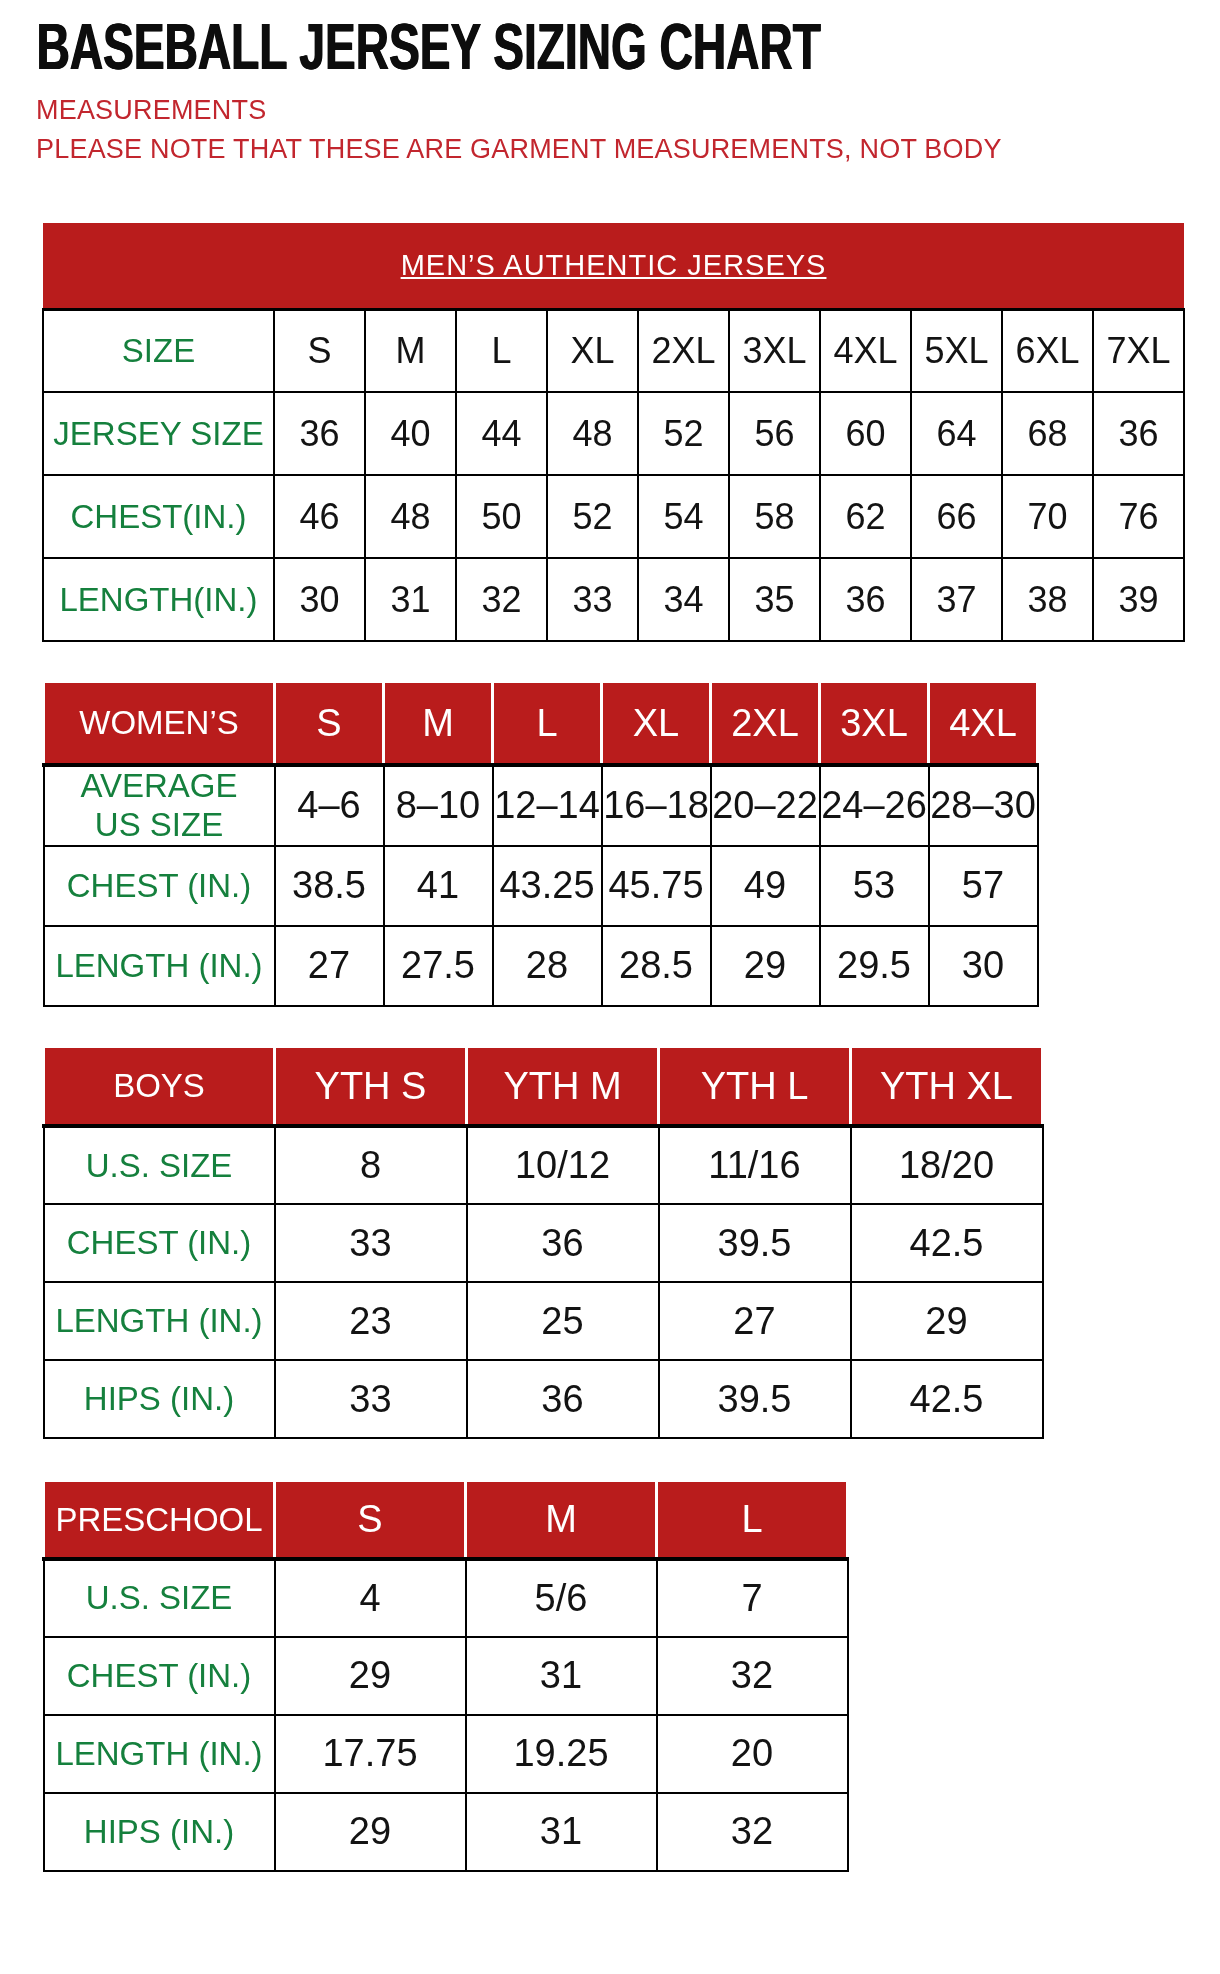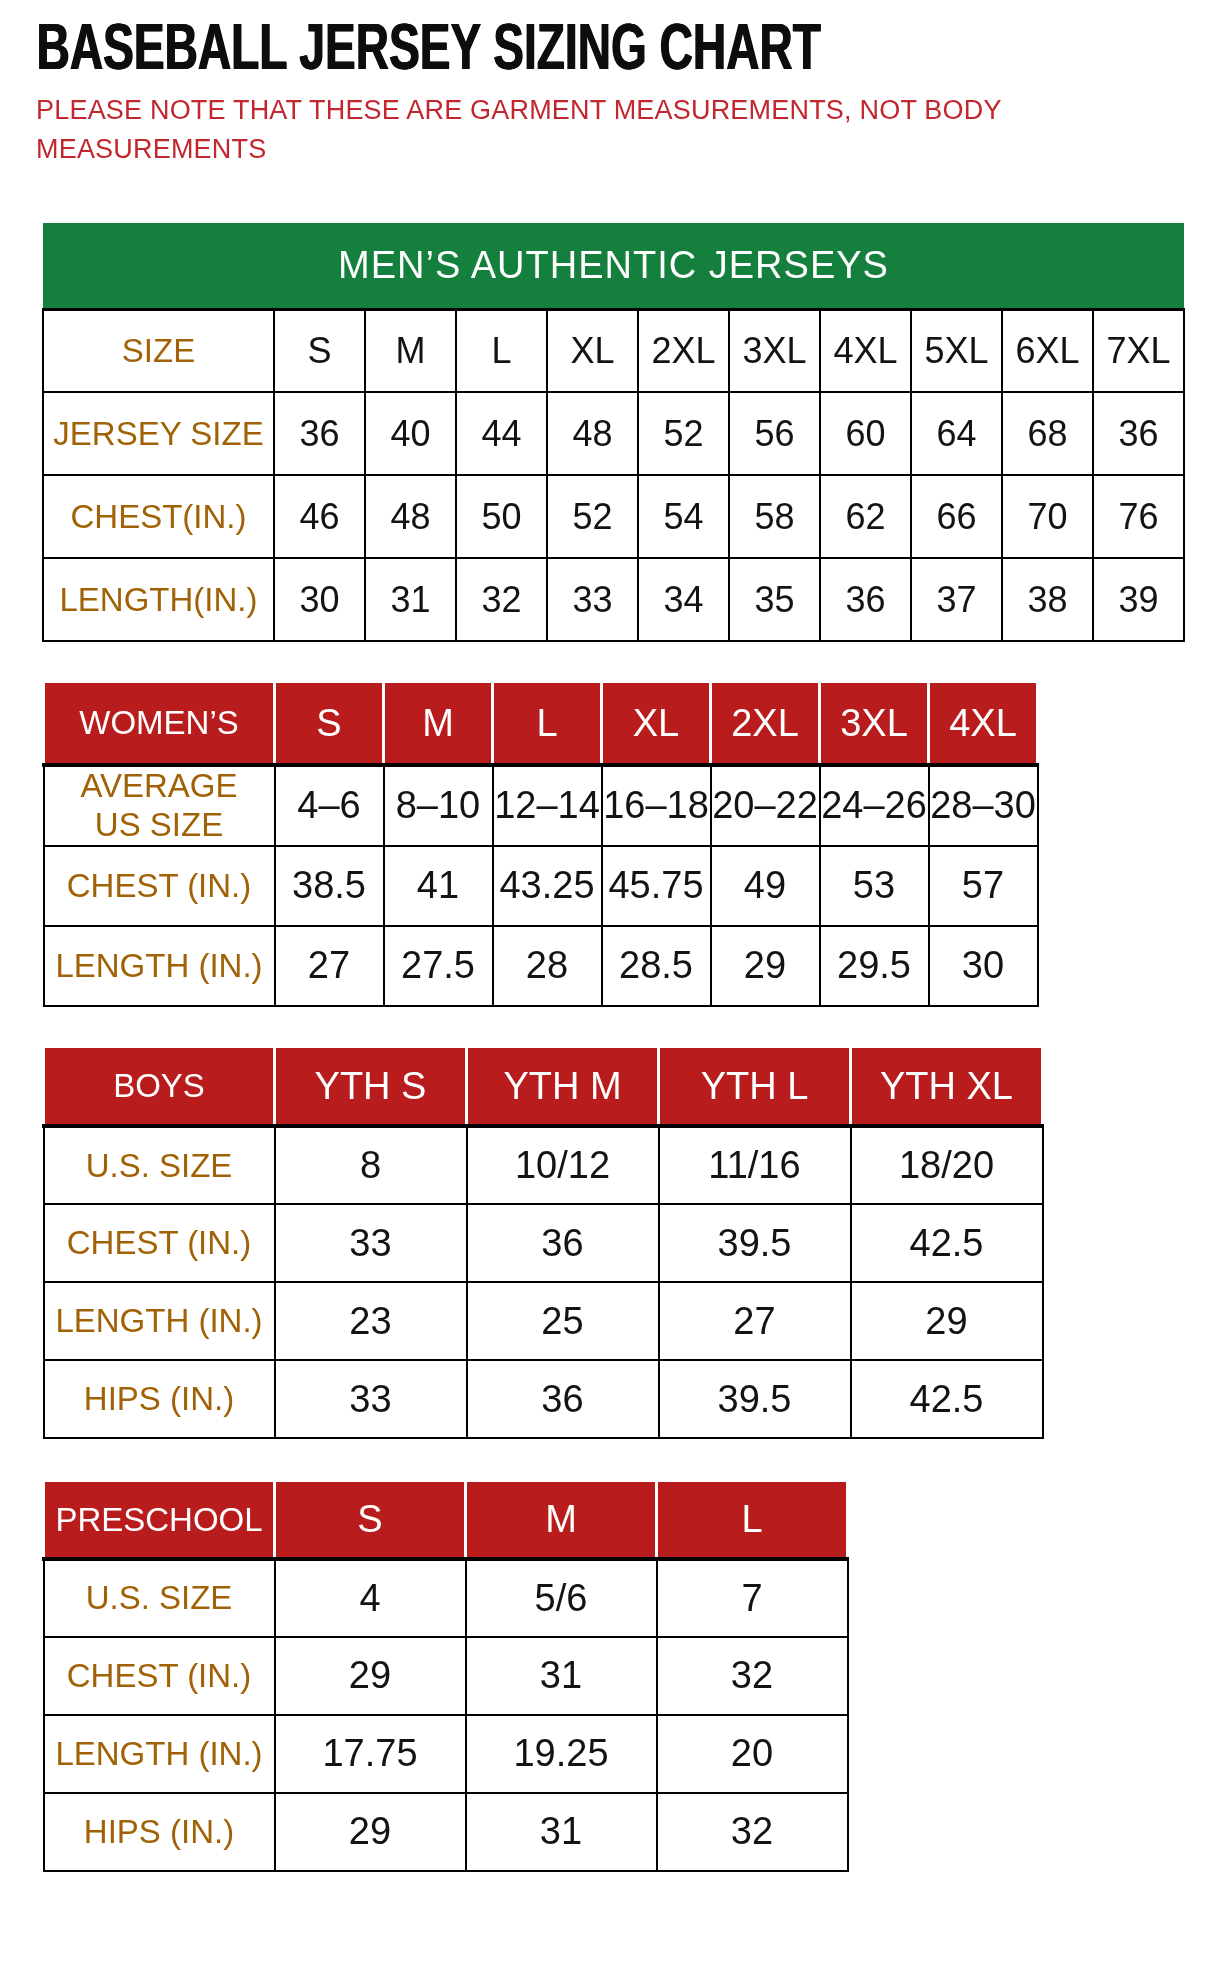--- a/index.html
+++ b/index.html
@@ -50,41 +50,42 @@
   }
   .vc {                       
     border: 2px solid #000;
     background: #fff;
     color: #131313;
     font-size: 38px;
   }
   .lc {                       
     border: 2px solid #000;
     background: #fff;
-    color: #a16207;
+    color: #15803d;
     font-size: 33px;
   }
   .lc .stack { display: block; line-height: 1.18; }
   .gray {                     
     background: #b91c1c;
     color: #ffffff;
     font-weight: normal;
     border: 3px solid #ffffff;
     border-bottom: 4px solid #000;
     font-size: 38px;
   }
   .gray.glabel { font-size: 33px; }
   .banner {                   
-    background: #15803d;
+    background: #b91c1c;
     color: #ffffff;
     font-weight: normal;
-    font-size: 38px;
+    font-size: 29px;
     border: none;
     border-bottom: 3px solid #000;
     letter-spacing: 1px;
+    text-decoration: underline;
   }
   
   .t-mens { width: 1141px; margin-top: 54px; }
   .t-mens tr { height: 83px; }
   .t-mens tr.banner-row { height: 86px; }
   .t-mens .vc { font-size: 36px; }
 
   .t-womens { width: 994px; margin-top: 38px; }
   .t-womens tr { height: 80px; }
   .t-womens tr.header-row { height: 83px; }
@@ -97,22 +98,22 @@
   .t-preschool tr { height: 78px; }
 </style>
 </head>
 <body>
 
 <div class="page">
 
   <div class="title">BASEBALL JERSEY SIZING CHART</div>
 
   <div class="note">
+    <div>MEASUREMENTS</div>
     <div>PLEASE NOTE THAT THESE ARE GARMENT MEASUREMENTS, NOT BODY</div>
-    <div>MEASUREMENTS</div>
   </div>
 
   <table class="t-mens">
     <colgroup>
       <col style="width:231px">
       <col style="width:91px">
         <col style="width:91px">
         <col style="width:91px">
         <col style="width:91px">
         <col style="width:91px">

